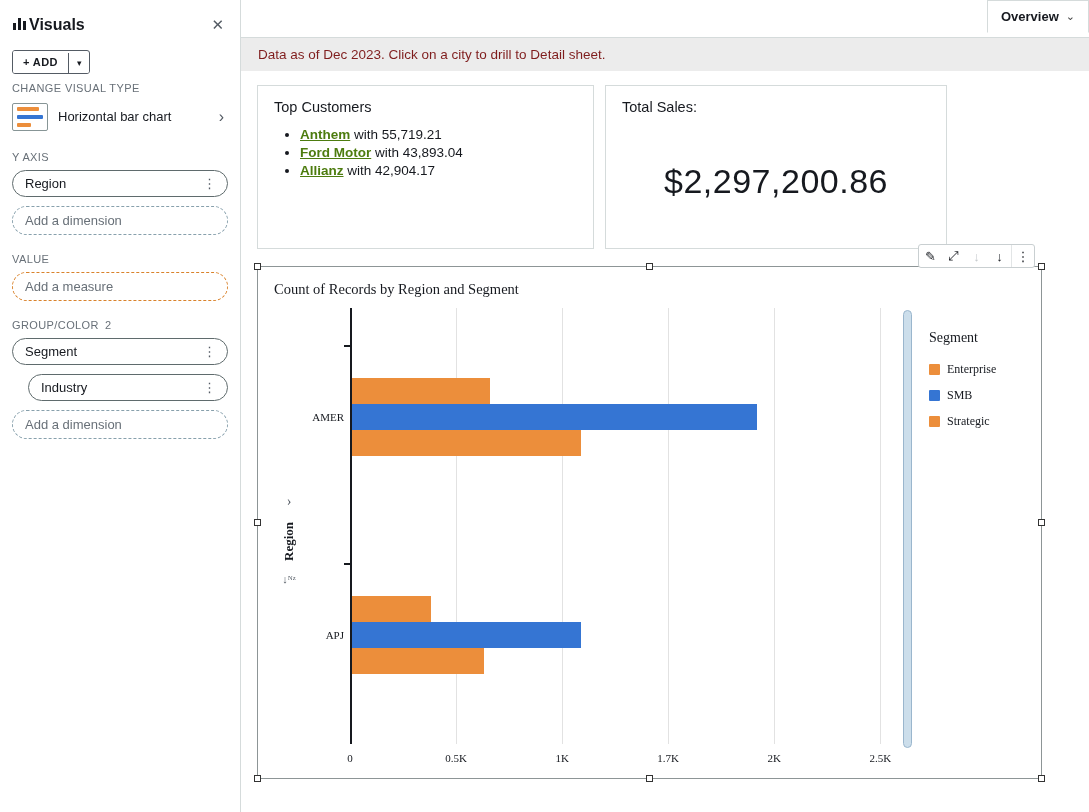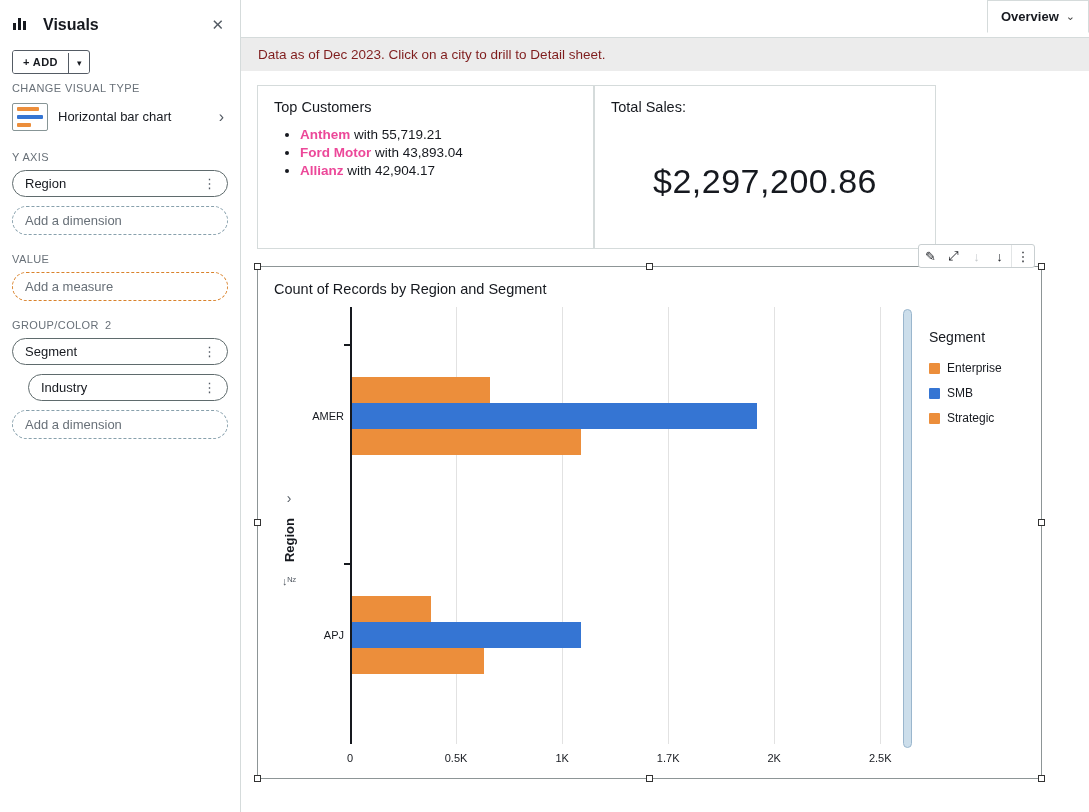--- a/index.html
+++ b/index.html
@@ -4,21 +4,21 @@
 <style>
   * { box-sizing: border-box; margin: 0; padding: 0; }
   html,body { width:1089px; height:812px; overflow:hidden; background:#fff;
     font-family:"Liberation Sans", sans-serif; color:#16191f; }
   .app { display:flex; width:1089px; height:812px; }
 
   
   .sidebar { width:241px; min-width:241px; height:100%; background:#fff;
     border-right:1px solid #d5dbdb; padding:14px 12px; }
   .sb-header { display:flex; align-items:center; justify-content:space-between; margin-bottom:14px; }
-  .sb-title-wrap { display:flex; align-items:center; gap:15px; }
+  .sb-title-wrap { display:flex; align-items:center; gap:1px; }
   .sb-title { font-size:16px; font-weight:700; }
   .close-x { font-size:15px; color:#545b64; cursor:pointer; padding:2px 4px; }
   .add-group { display:inline-flex; align-items:flex-end; border:1px solid #545b64; border-radius:3px; overflow:hidden; margin-bottom:4px; }
   .add-btn { font-size:11px; font-weight:700; letter-spacing:.4px; padding:5px 10px; background:#fff; border:none; color:#16191f; cursor:pointer; font-family:inherit; }
   .add-caret { font-size:9px; padding:5px 8px; border-left:1px solid #545b64; display:flex; align-items:center; color:#16191f; cursor:pointer; background:#fff; }
   .section-label { font-size:11px; color:#687078; letter-spacing:.4px; margin:18px 0 7px; }
   .section-label .cnt { margin-left:6px; color:#687078; }
   .vtype-row { display:flex; align-items:center; gap:10px; cursor:pointer; padding:2px 0; }
   .vtype-icon { width:36px; height:28px; border:1px solid #879596; border-radius:2px; padding:3px 4px; display:flex; flex-direction:column; justify-content:space-between; }
   .vtype-icon i { display:block; height:4px; border-radius:1px; }
@@ -36,44 +36,44 @@
   .main { flex:1; display:flex; flex-direction:column; min-width:0; }
   .tabbar { height:38px; display:flex; align-items:flex-end; border-bottom:1px solid #d5dbdb; padding-left:12px; background:#fff;flex-direction:column; }
   .tab-active { display:flex; align-items:center; gap:7px; font-size:13px; font-weight:700; padding:8px 13px;
     border:1px solid #d5dbdb; border-bottom:1px solid #fff; margin-bottom:-1px; background:#fff; cursor:pointer; }
   .tab-active .caret { font-size:11px; font-weight:400; color:#444; }
   .tab { font-size:13px; color:#444; padding:9px 16px; cursor:pointer; }
   .tab-plus { font-size:17px; color:#444; padding:5px 12px 7px; cursor:pointer; }
   .banner { background:#ececec; padding:9px 17px; font-size:13.5px; color:#7f1d1d; }
   .content { flex:1; padding:14px 16px; background:#fff; position:relative; }
 
-  .insight-row { display:flex; margin-bottom:17px; }
+  .insight-row { display:flex; gap:11px; margin-bottom:17px; }
   .card { border:1px solid #d5dbdb; background:#fff; }
   .card-customers { width:337px; height:164px; padding:13px 16px; }
   .card-title { font-size:14.5px; margin-bottom:12px; }
   .cust-intro { font-size:13.5px; margin-bottom:4px; }
   .cust-list { list-style:disc; padding-left:26px; font-size:13.5px; }
   .cust-list li { margin:3px 0; }
-  .cust-name { color:#ec4899; font-weight:700; }
+  .cust-name { color:#4d7c0f; font-weight:700;text-decoration:underline; }
   .card-total { width:342px; height:164px; padding:13px 16px; display:flex; flex-direction:column; }
   .total-value { flex:1; display:flex; align-items:center; justify-content:center; font-size:34px; font-weight:500; letter-spacing:.5px; }
 
   
   .visual-wrap { position:relative; width:785px; height:513px; border:1px solid #8d9596; background:#fff; }
   .handle { position:absolute; width:7px; height:7px; background:#fff; border:1px solid #333; z-index:6; }
   .h-tl{left:-4px;top:-4px} .h-tm{left:50%;margin-left:-4px;top:-4px} .h-tr{right:-4px;top:-4px}
   .h-ml{left:-4px;top:50%;margin-top:-4px} .h-mr{right:-4px;top:50%;margin-top:-4px}
   .h-bl{left:-4px;bottom:-4px} .h-bm{left:50%;margin-left:-4px;bottom:-4px} .h-br{right:-4px;bottom:-4px}
   .vtoolbar { position:absolute; top:-23px; right:6px; height:24px; background:#fff; border:1px solid #c9cfd1;
     border-radius:3px; display:flex; align-items:center; z-index:7; }
   .vt-btn { width:23px; height:22px; display:flex; align-items:center; justify-content:center; font-size:13px; color:#16191f; cursor:pointer; }
   .vt-btn.disabled { color:#c5c9cc; cursor:default; }
   .vt-btn.sep { border-left:1px solid #e2e5e6; }
 
-  .chart { width:100%; height:100%; padding:14px 14px 8px 16px; display:flex; flex-direction:column; }
+  .chart { width:100%; height:100%; padding:14px 14px 8px 16px; display:flex; flex-direction:column;font-family:Liberation Serif, serif; }
   .chart-title { font-size:14.5px; font-weight:500; margin-bottom:10px; }
   .chart-body { flex:1; display:flex; min-height:0; }
   .yaxis-meta { width:30px; display:flex; flex-direction:column; align-items:center; justify-content:center; gap:12px; color:#545b64; }
   .ym-chev { font-size:14px; cursor:pointer; }
   .ym-label { writing-mode:vertical-rl; transform:rotate(180deg); font-size:13px; font-weight:700; color:#16191f; }
   .ym-sort { font-size:11px; cursor:pointer; }
   .plot-col { flex:1; display:flex; flex-direction:column; margin-left:46px; min-width:0; }
   .plot-area { flex:1; position:relative; }
   .axis-y { position:absolute; left:0; top:0; bottom:0; width:2px; background:#16191f; z-index:2; }
   .gridline { position:absolute; top:0; bottom:0; width:1px; background:#e2e2e2; }

